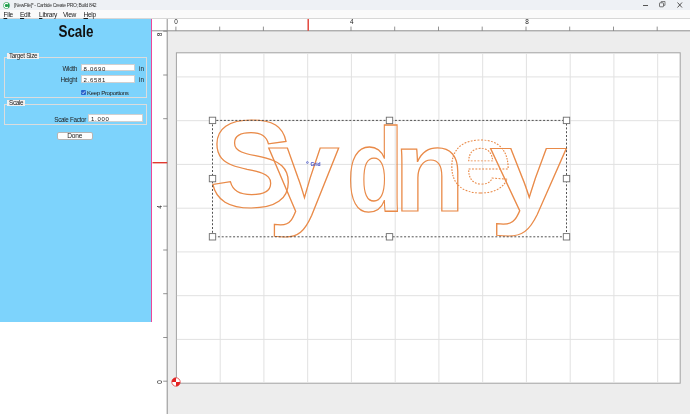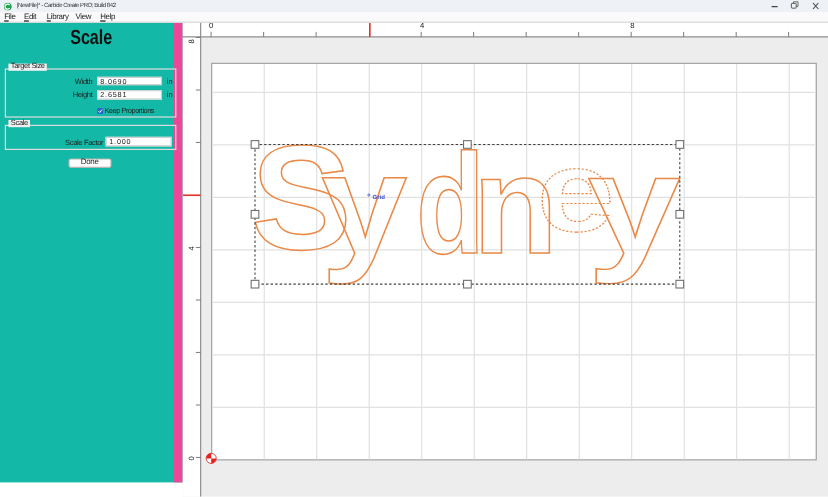--- a/index.html
+++ b/index.html
@@ -6,21 +6,21 @@
 svg.canvas{position:absolute;left:0;top:0;z-index:1;}
 
 #titlebar{position:absolute;left:0;top:0;width:690px;height:10px;background:#eef1f5;z-index:5;}
 #title-ico{position:absolute;left:3px;top:1.5px;width:7px;height:7px;}
 #title-txt{position:absolute;left:14px;top:2px;font-size:5px;letter-spacing:-0.35px;color:#333;white-space:nowrap;}
 #winbtns{position:absolute;right:2px;top:0;height:10px;}
 
 #menubar{position:absolute;left:0;top:10px;width:690px;height:7.5px;background:#fafafa;z-index:5;border-bottom:0.8px solid #d7d7d7;}
 .mi{position:absolute;top:0.6px;font-size:6.6px;letter-spacing:-0.3px;color:#1a1a1a;white-space:nowrap;}
 
-#panel{position:absolute;left:0;top:18px;width:152px;height:384px;background:#14b8a6;border-right:7px solid #ec4899;z-index:4;box-sizing:border-box;}
+#panel{position:absolute;left:0;top:18px;width:152px;height:304px;background:#7dd3fc;border-right:1px solid #ec4899;z-index:4;box-sizing:border-box;}
 #panel .hd{position:absolute;left:0;top:3.5px;width:152px;text-align:center;font-size:17px;font-weight:bold;color:#111;transform:scaleX(0.79);}
 .fset{position:absolute;border:1px solid #dcdcdc;box-sizing:border-box;}
 .flab{position:absolute;background:#f0f0f0;font-size:6.3px;letter-spacing:-0.3px;color:#222;padding:0 2px;white-space:nowrap;line-height:6px;}
 .lab{position:absolute;font-size:6.3px;letter-spacing:-0.3px;color:#222;text-align:right;white-space:nowrap;}
 .inp{position:absolute;background:#fff;border:1px solid #d0d0d0;box-sizing:border-box;font-size:6px;letter-spacing:0.7px;color:#222;padding-left:2px;padding-top:0.8px;}
 .unit{position:absolute;font-size:6.3px;color:#222;}
 #chk{position:absolute;left:80.5px;top:71.5px;width:5px;height:5px;background:#2a66cc;border-radius:1px;}
 #chklab{position:absolute;left:87px;top:70.8px;font-size:6.2px;letter-spacing:-0.4px;color:#222;white-space:nowrap;}
 #done{position:absolute;left:56.5px;top:113.5px;width:36.5px;height:8.5px;background:#fdfdfd;border:1px solid #b5b5b5;border-radius:2px;box-sizing:border-box;font-size:6.6px;letter-spacing:-0.2px;color:#222;text-align:center;line-height:6.5px;}
 </style></head>

